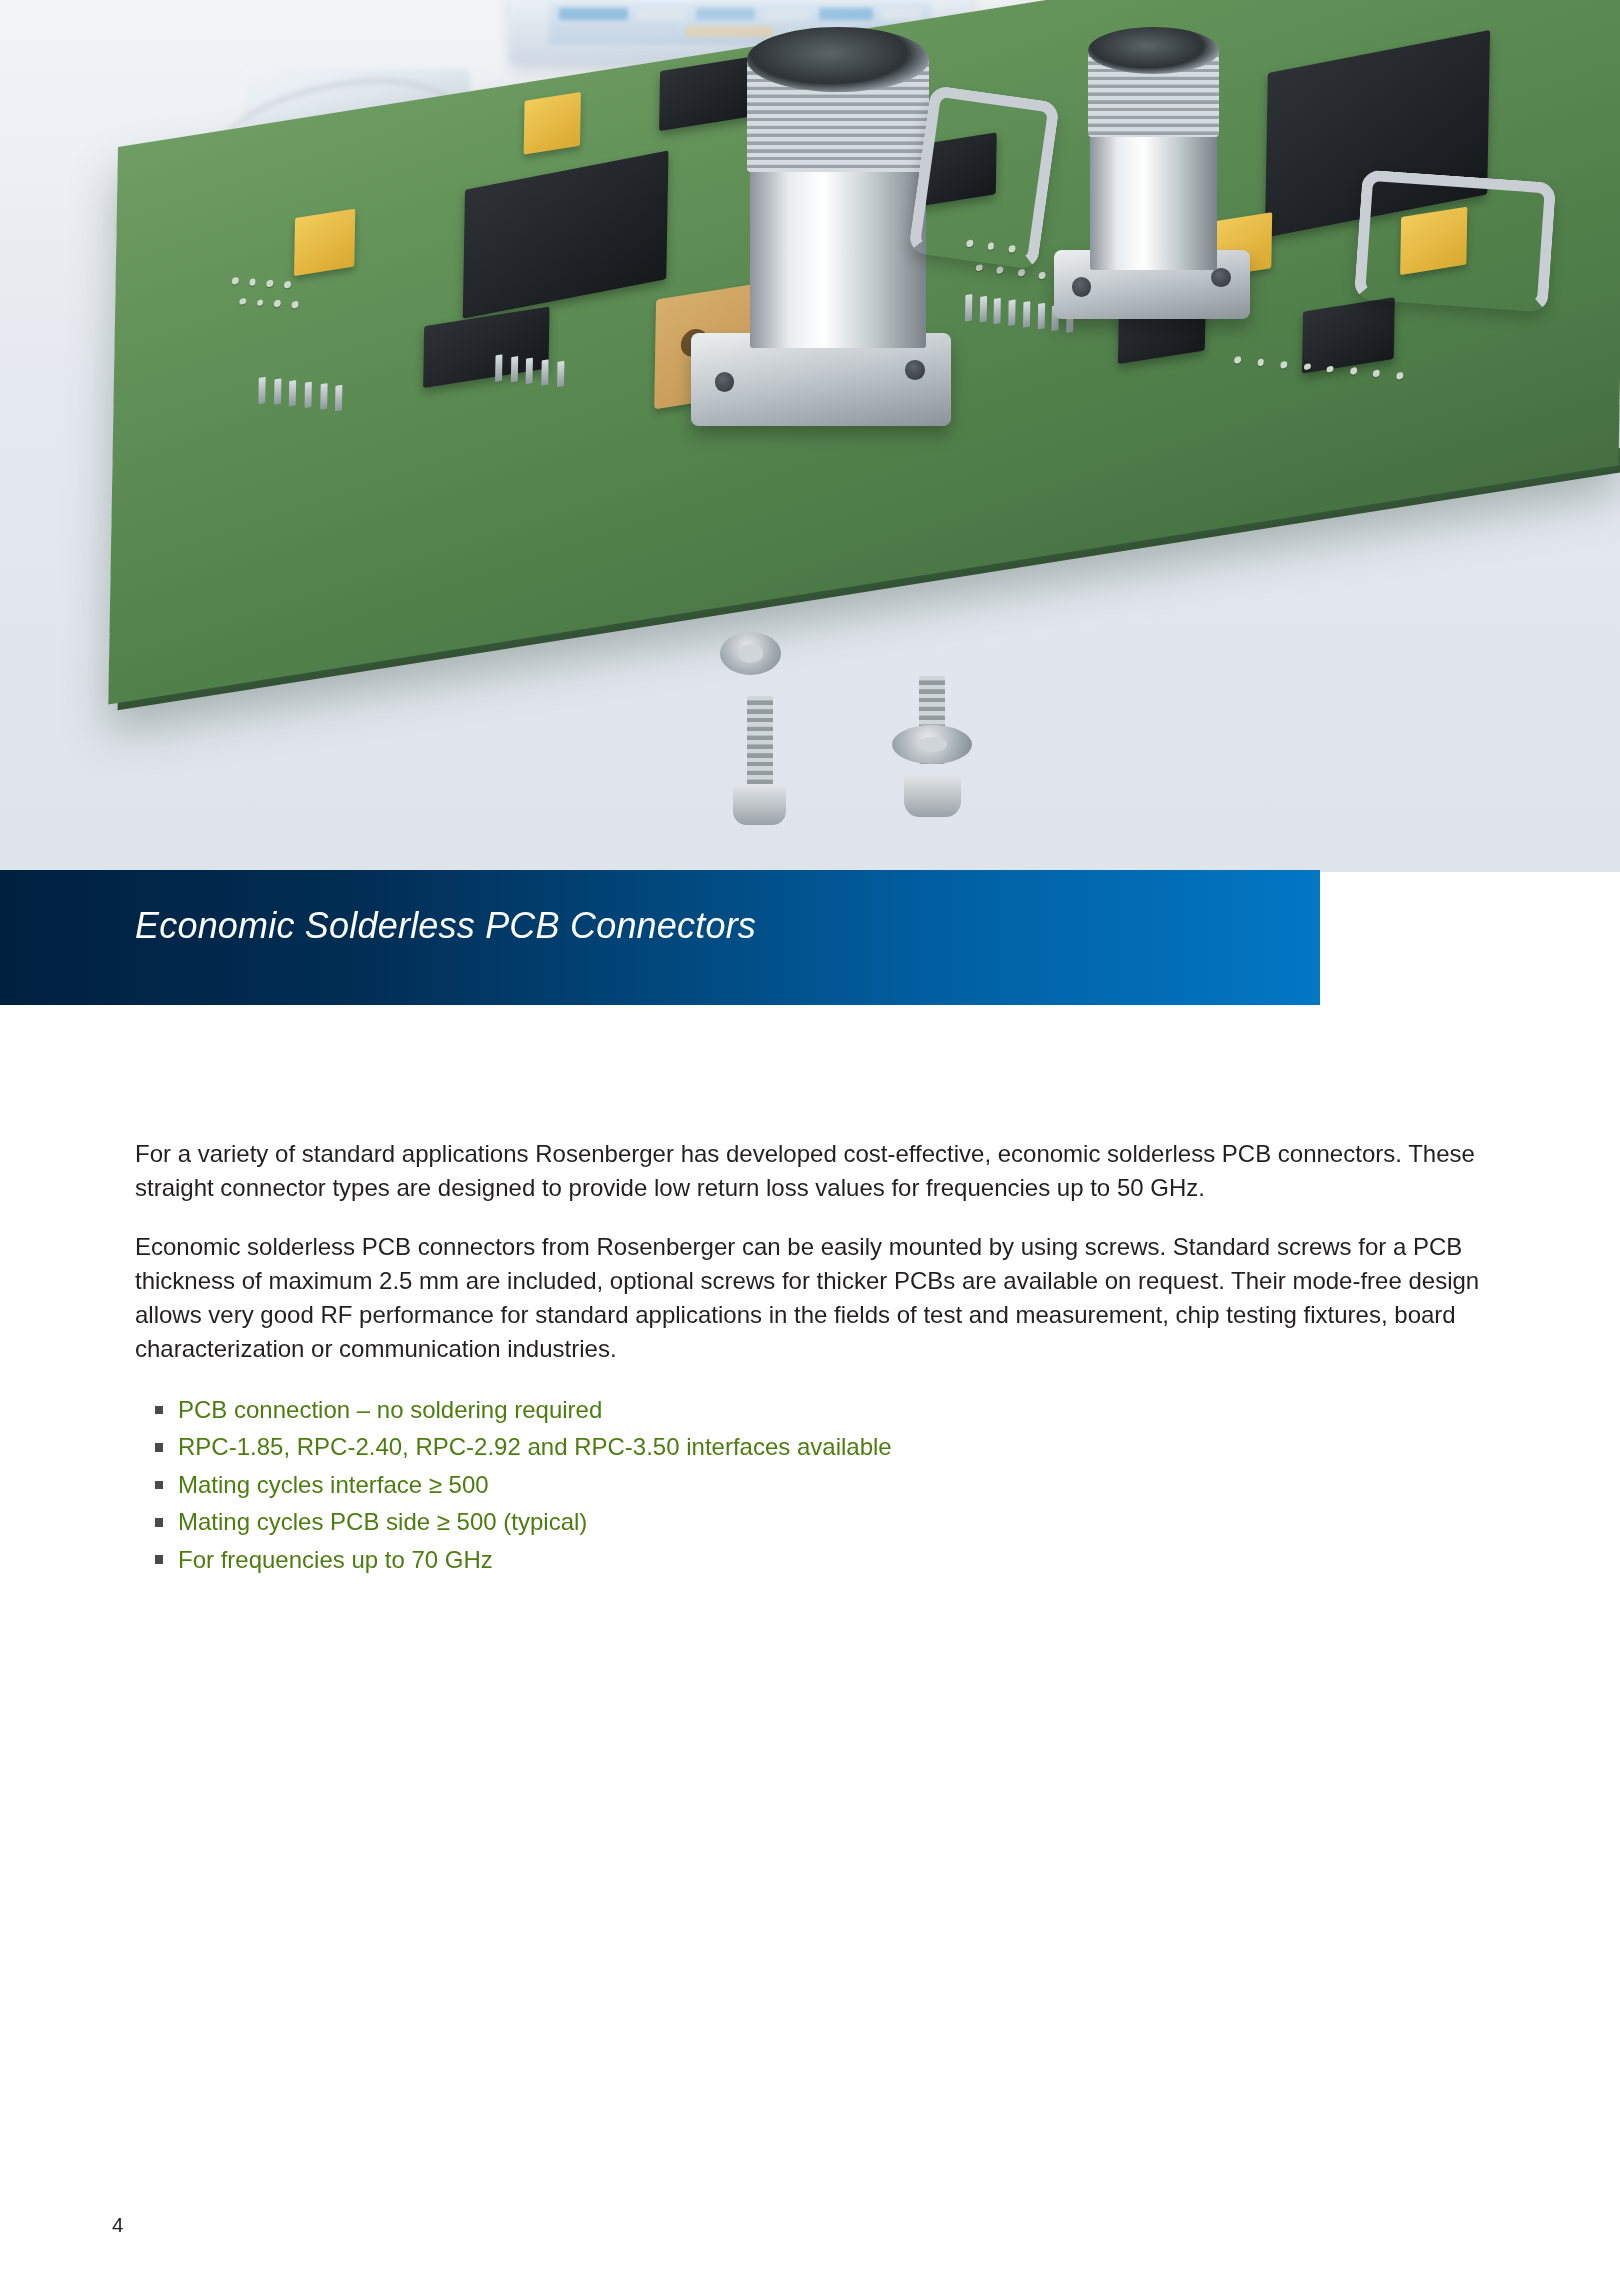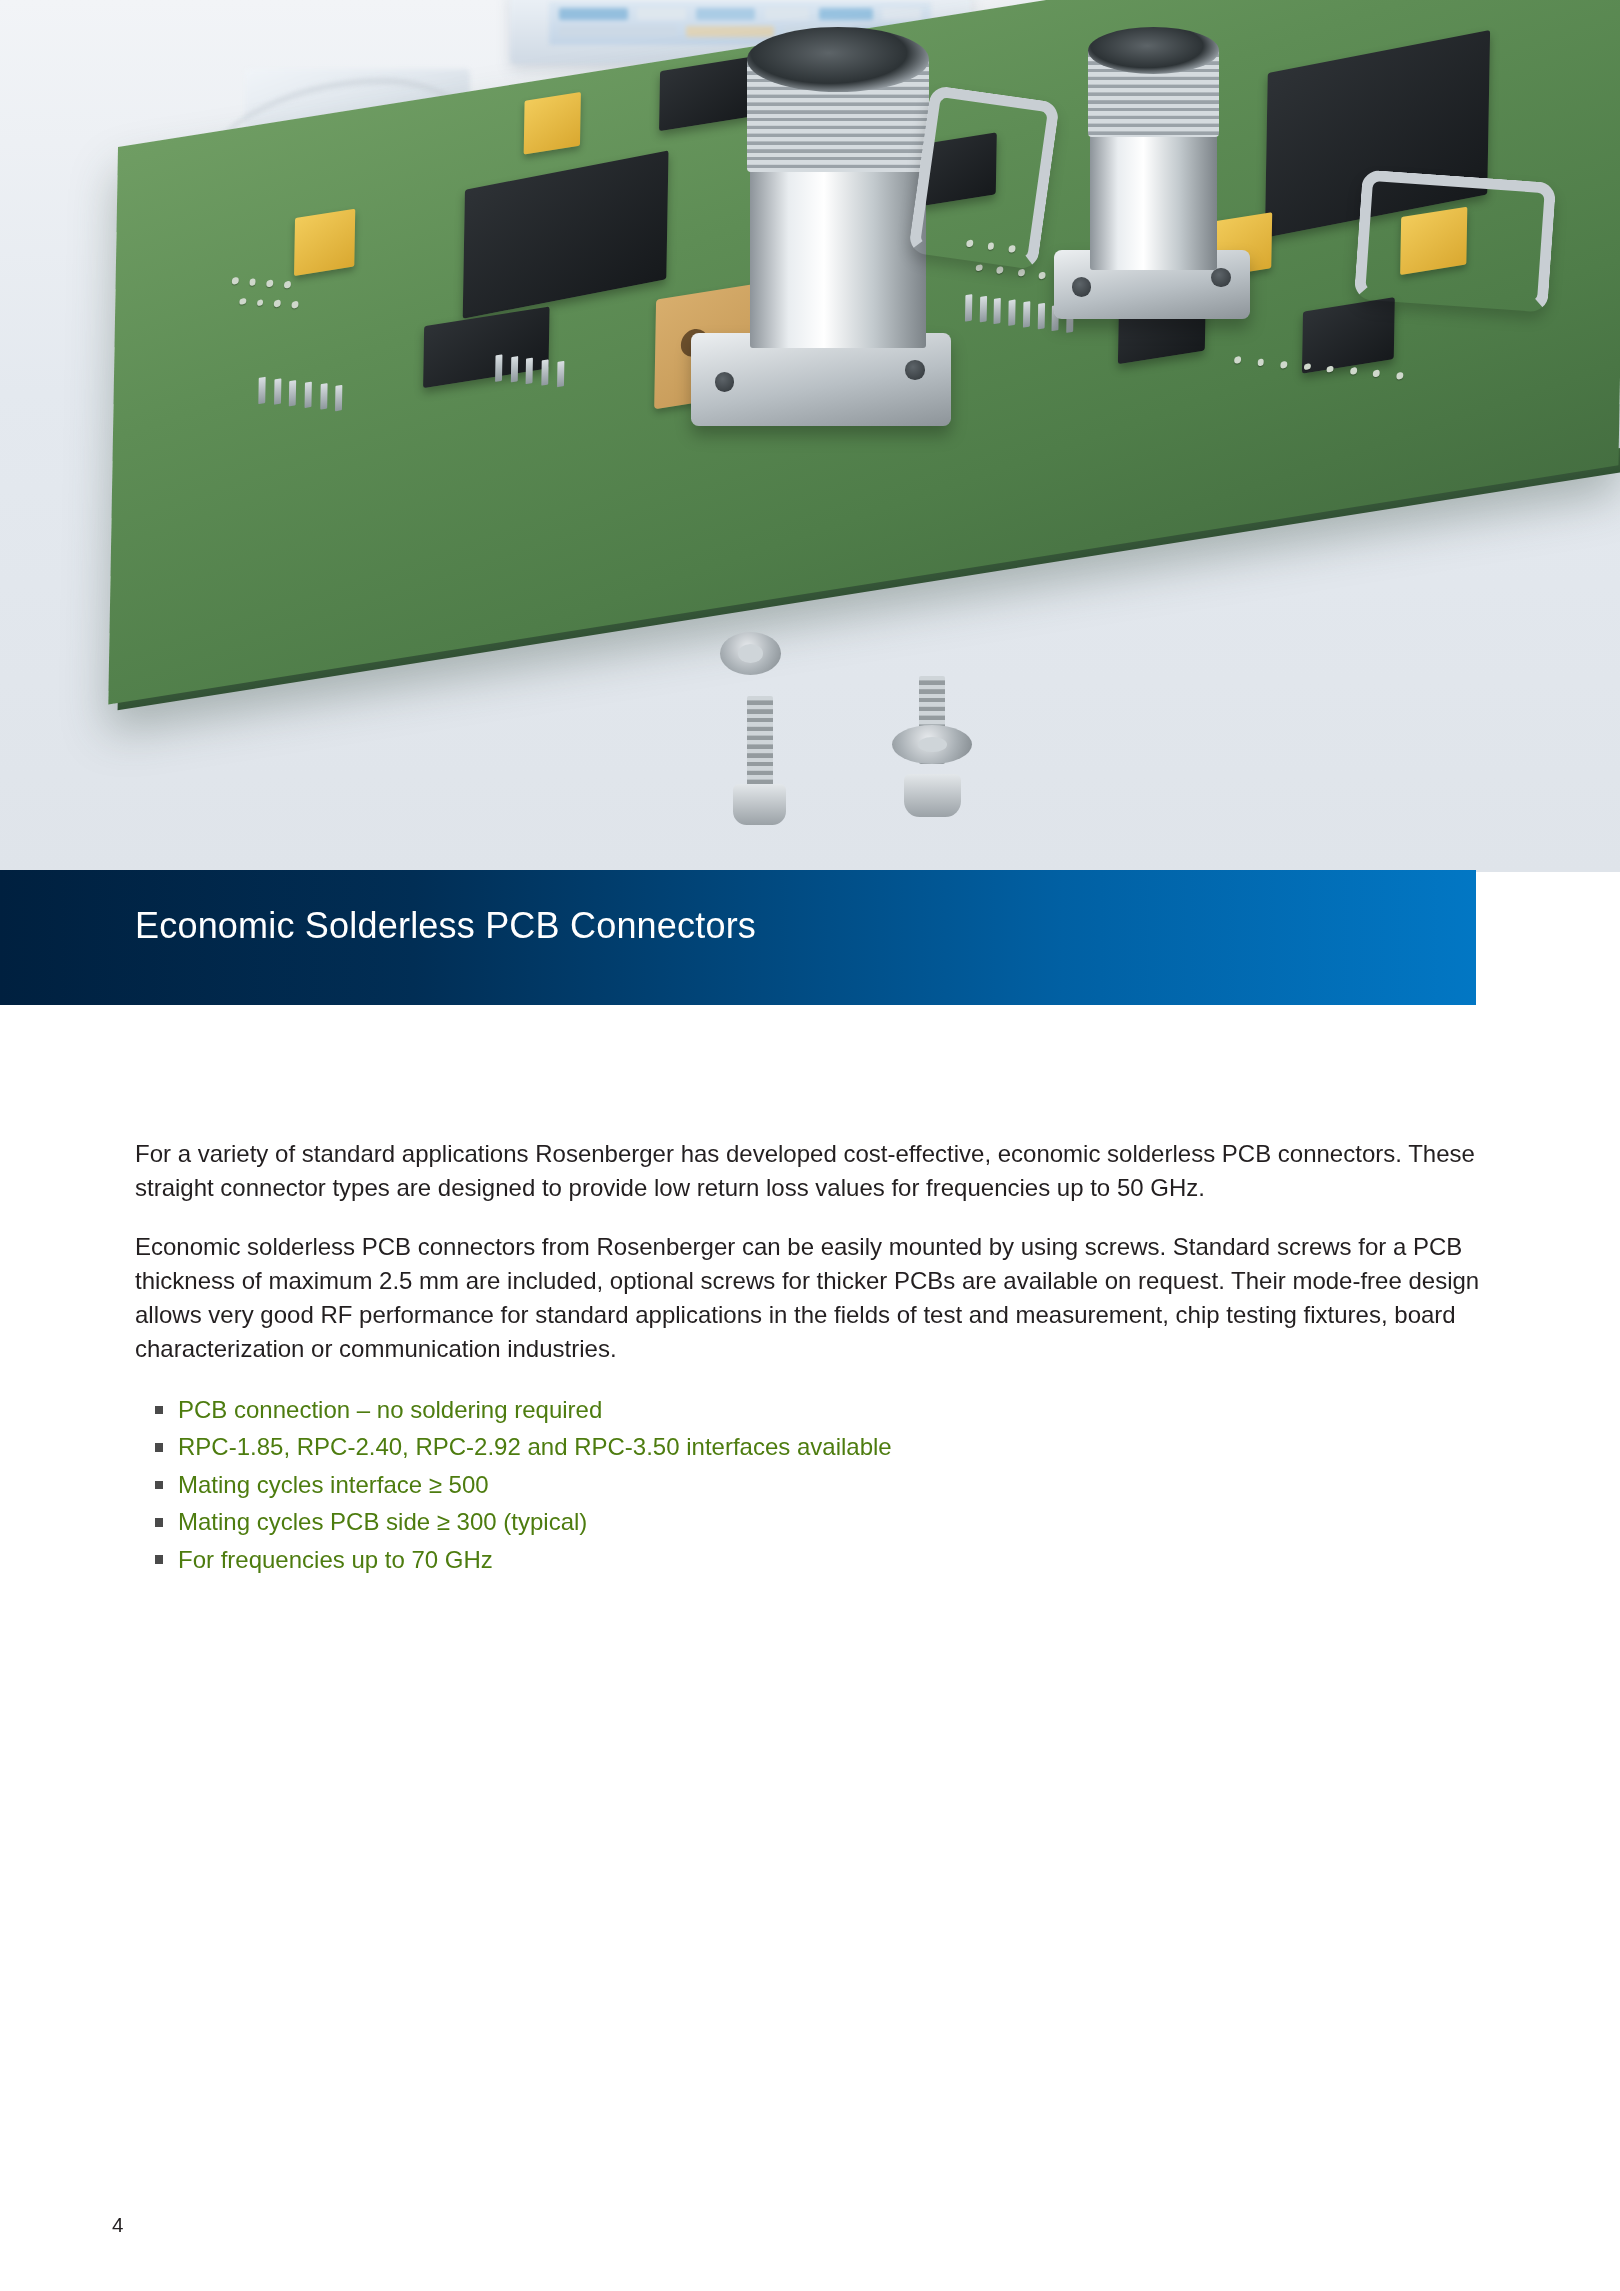--- a/index.html
+++ b/index.html
@@ -248,23 +248,24 @@
     position: absolute;
     background: #cfd5d9;
     border-radius: 50%;
   }
 
   
   .title-bar {
     position: absolute;
     left: 0;
     top: 870px;
-    width: 1476px;
+    width: 1320px;
     height: 135px;
     background: linear-gradient(90deg, #00203f 0%, #012e55 28%, #0160a3 72%, #0277c4 100%);
+    font-style: italic;
   }
   .title-bar h1 {
     margin: 0;
     position: absolute;
     left: 135px;
     top: 35px;
     font-size: 36px;
     font-weight: 400;
     color: #ffffff;
     letter-spacing: 0.2px;
@@ -490,19 +491,19 @@
 </div>
 
 <div class="content">
   <p>For a variety of standard applications Rosenberger has developed cost-effective, economic solderless PCB connectors. These straight connector types are designed to provide low return loss values for frequencies up to 50 GHz.</p>
   <p>Economic solderless PCB connectors from Rosenberger can be easily mounted by using screws. Standard screws for a PCB thickness of maximum 2.5 mm are included, optional screws for thicker PCBs are available on request. Their mode-free design allows very good RF performance for standard applications in the fields of test and measurement, chip testing fixtures, board characterization or communication industries.</p>
 
   <ul class="features">
     <li>PCB connection – no soldering required</li>
     <li>RPC-1.85, RPC-2.40, RPC-2.92 and RPC-3.50 interfaces available</li>
     <li>Mating cycles interface ≥ 500</li>
-    <li>Mating cycles PCB side ≥ 300 (typical)</li>
+    <li>Mating cycles PCB side ≥ 500 (typical)</li>
     <li>For frequencies up to 70 GHz</li>
   </ul>
 </div>
 
 <div class="page-number">4</div>
 
 
 </body></html>

